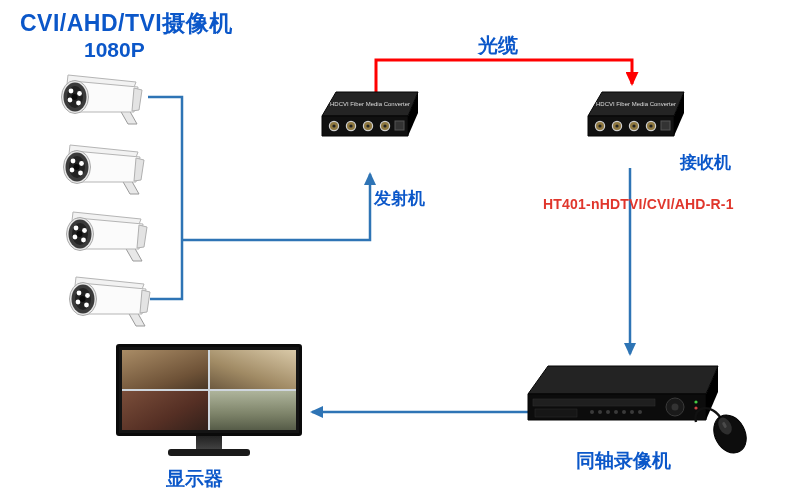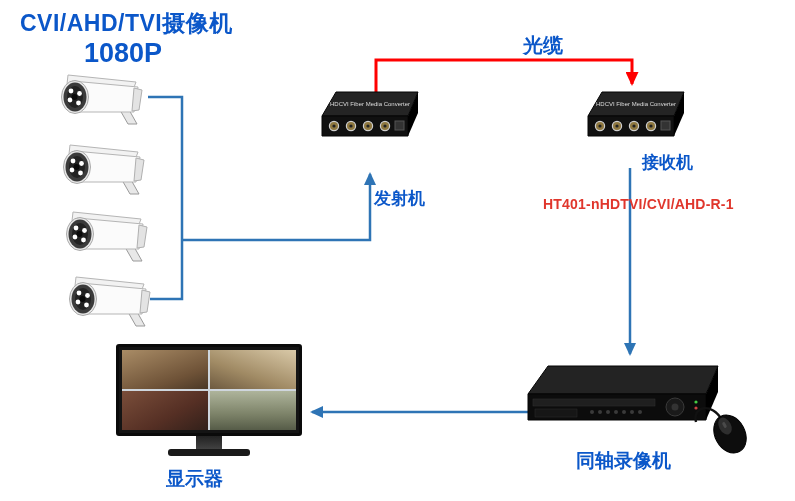--- a/index.html
+++ b/index.html
@@ -10,24 +10,24 @@
   }
   *{box-sizing:border-box;}
   body{margin:0;background:#fff;font-family:"Liberation Sans","DejaVu Sans",sans-serif;}
   .canvas{position:relative;width:782px;height:501px;background:#fff;overflow:hidden;}
   .abs{position:absolute;}
   .lbl{z-index:4;white-space:nowrap;}
   .dev{z-index:2;}
   .blue-label{color:var(--label-blue);font-weight:bold;}
   .red-label{color:var(--model-red);font-weight:bold;font-size:14px;letter-spacing:.2px;}
   .title-main{font-size:23px;letter-spacing:.5px;}
-  .title-sub{font-size:27px;}
+  .title-sub{font-size:21px;}
   .device-label{font-size:17px;}
   .big-label{font-size:19px;}
-  .fiber-label{font-size:20px;margin-left:45px;}
+  .fiber-label{font-size:20px;}
   #wires{position:absolute;left:0;top:0;width:795px;height:501px;z-index:1;pointer-events:none;}
   .wire-blue{stroke:var(--line-blue);stroke-width:2.5;fill:none;}
   .wire-red{stroke:var(--line-red);stroke-width:3;fill:none;}
   .head-blue{fill:var(--line-blue);}
   .head-red{fill:var(--line-red);}
 
   
   .monitor{left:116px;top:344px;width:186px;height:92px;background:#141414;
            border:3px solid #0a0a0a;border-radius:3px;padding:3px;z-index:2;}
   .mscreen{width:100%;height:100%;display:grid;grid-template-columns:1fr 1fr;
@@ -127,21 +127,21 @@
     <circle cx="50" cy="40" r="4.6" fill="#8f783f" stroke="#cfcfcf" stroke-width="1.2"></circle>
     <circle cx="67" cy="40" r="4.6" fill="#8f783f" stroke="#cfcfcf" stroke-width="1.2"></circle>
     <circle cx="16" cy="40" r="1.6" fill="#222222"></circle>
     <circle cx="33" cy="40" r="1.6" fill="#222222"></circle>
     <circle cx="50" cy="40" r="1.6" fill="#222222"></circle>
     <circle cx="67" cy="40" r="1.6" fill="#222222"></circle>
     <rect x="77" y="35" width="9" height="9" fill="#333333" stroke="#555555"></rect>
   </svg>
 
   <div class="abs lbl blue-label device-label" style="left:374px;top:147px;margin-top:40px;">发射机</div>
-  <div class="abs lbl blue-label device-label" style="left:642px;top:151px;">接收机</div>
+  <div class="abs lbl blue-label device-label" style="left:680px;top:151px;">接收机</div>
 
   <div class="abs lbl red-label" style="left:543px;top:196px;">HT401-nHDTVI/CVI/AHD-R-1</div>
 
   <div class="abs monitor">
     <div class="mscreen">
       <div class="q q1"></div>
       <div class="q q2"></div>
       <div class="q q3"></div>
       <div class="q q4"></div>
     </div>

